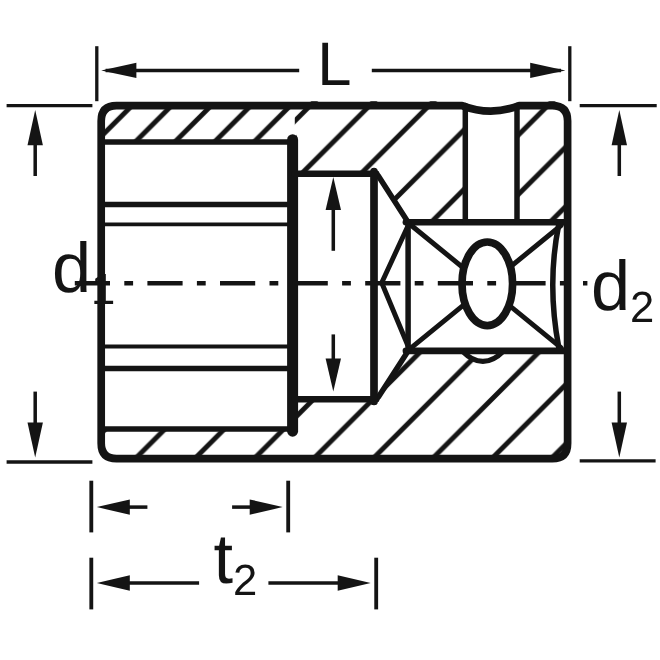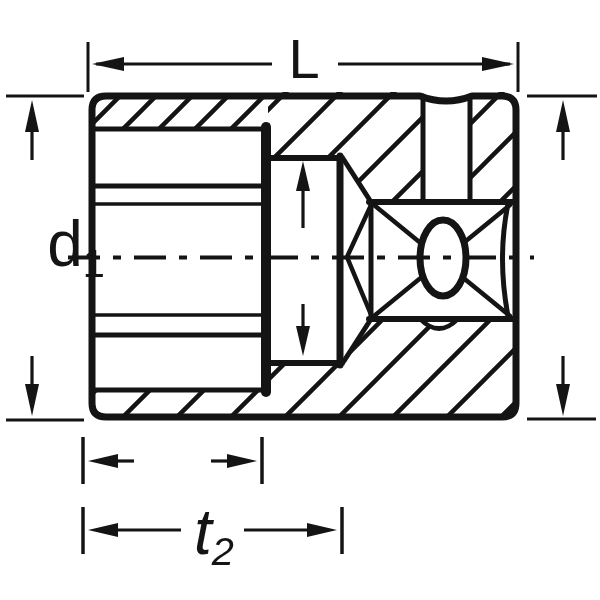--- a/index.html
+++ b/index.html
@@ -137,17 +137,20 @@
       <polygon points="337,530 307,523 307,537" stroke="none"></polygon>
     </g>
   </svg>
 
   <div class="dim-label size-L" style="left:304px; top:62px;">
     <span>L</span><sub></sub>
   </div>
   <div class="dim-label" style="left:44px; top:248px;margin-left:32px;">
     <span>d</span><sub>1</sub>
   </div>
-  <div class="dim-label" style="left:214px; top:536px;font-style:italic;">
+  <div class="dim-label" style="left:566px; top:264px;">
+    <span>d</span><sub>2</sub>
+  </div>
+  <div class="dim-label" style="left:214px; top:512px;">
     <span>t</span><sub>2</sub>
   </div>
 
 </div>
 
 </body></html>

